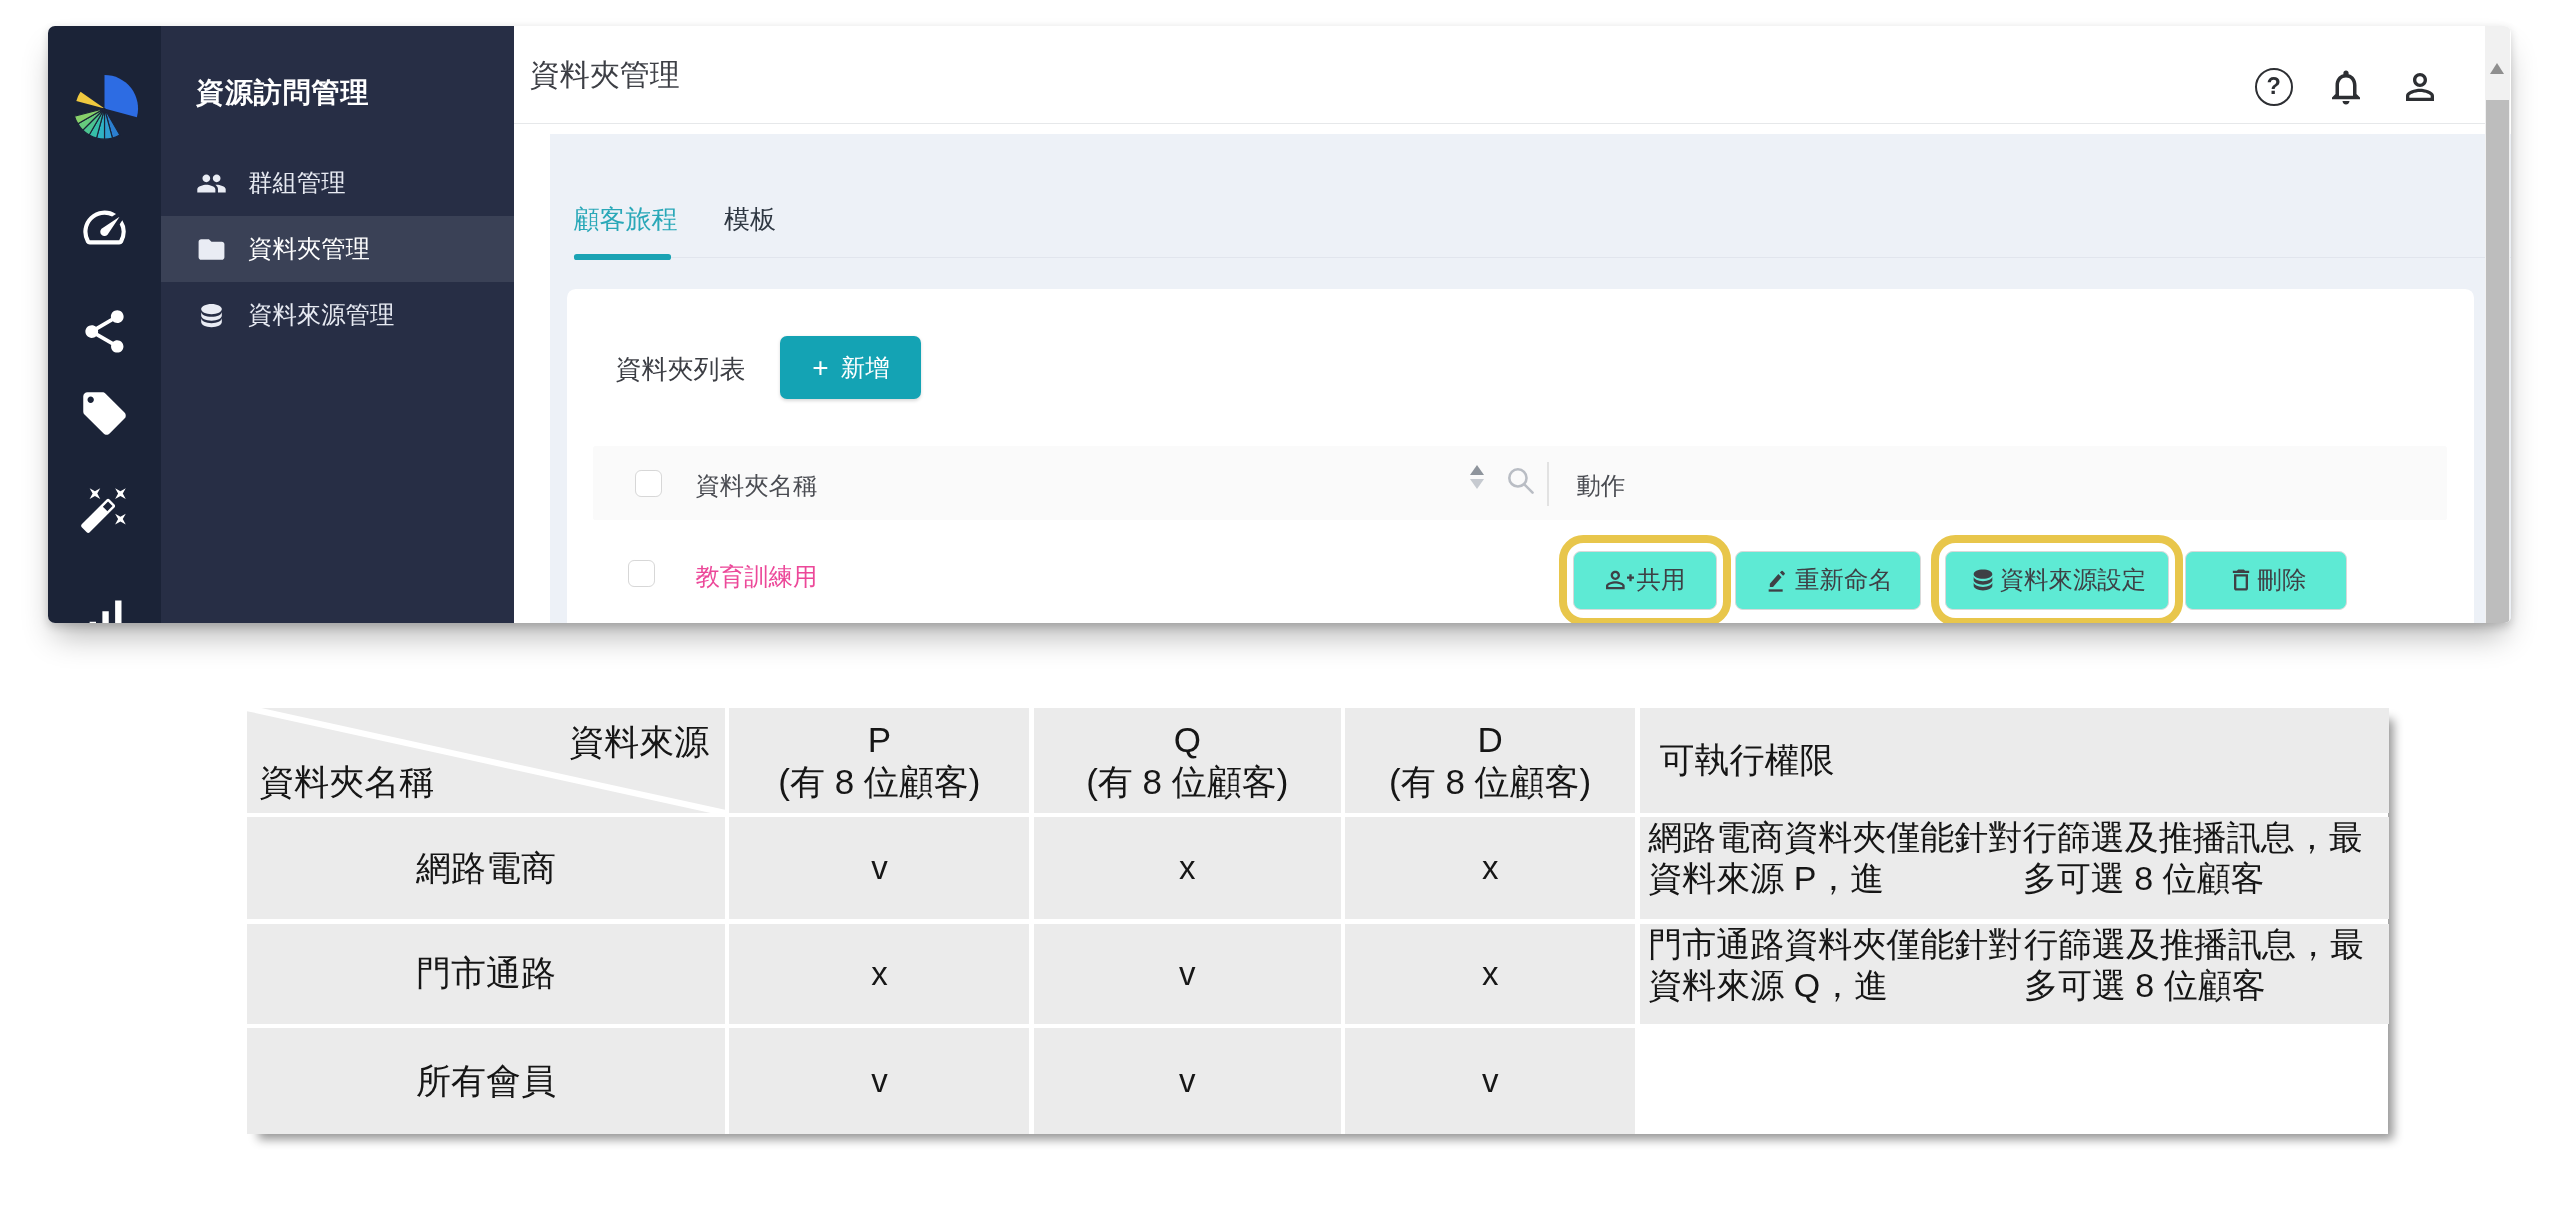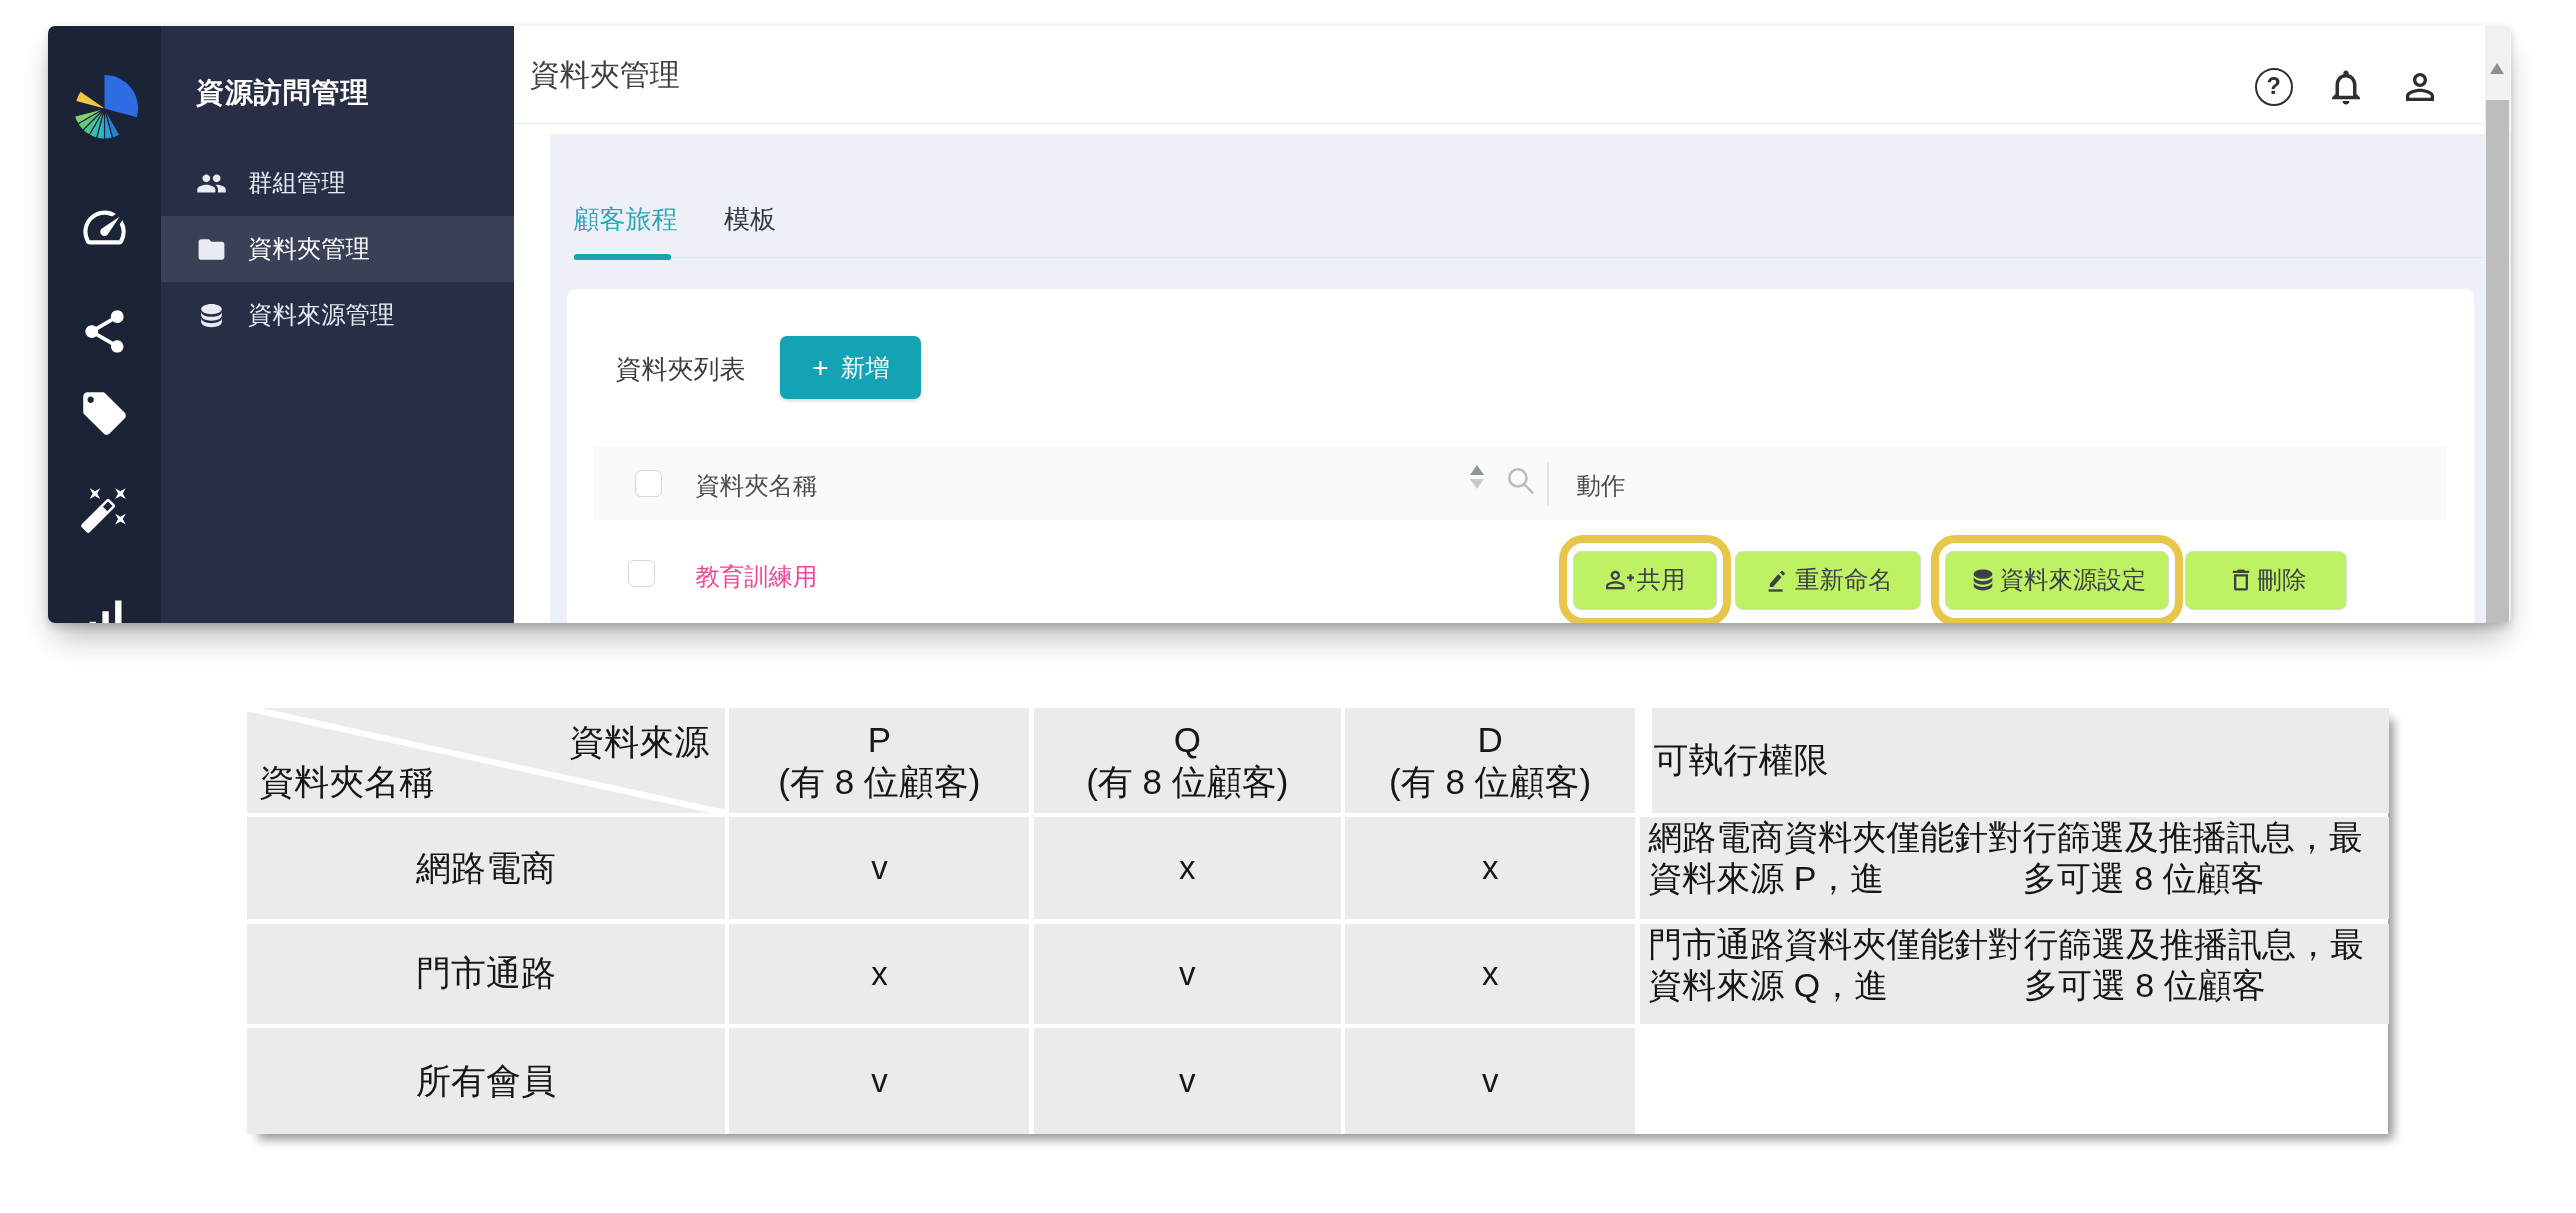--- a/index.html
+++ b/index.html
@@ -45,40 +45,40 @@
   .thead { position:absolute; left:26px; top:157px; width:1854px; height:74px; background:#fafafa; border-radius:2.6px; }
   .checkbox { position:absolute; width:27px; height:27px; background:#fff; border:1.7px solid #d7d7d7; border-radius:6.1px; cursor:pointer; }
   .col-label { position:absolute; font-size:24.4px; color:#4a4c52; }
   .sort-carets { position:absolute; left:877px; top:19px; display:flex; flex-direction:column; gap:4.4px; cursor:pointer; }
   .caret-up { width:0; height:0; border-left:7.8px solid transparent; border-right:7.8px solid transparent; border-bottom:10.5px solid #8e949c; }
   .caret-down { width:0; height:0; border-left:7.8px solid transparent; border-right:7.8px solid transparent; border-top:10.5px solid #c6cad0; }
   .search-ic { position:absolute; left:912px; top:19px; width:31px; height:31px; cursor:pointer; }
   .vdiv { position:absolute; left:954px; top:15.7px; width:1.7px; height:44px; background:#e2e2e2; }
 
   .trow { position:absolute; left:26px; top:231px; width:1854px; height:113px; background:#fff; }
-  .act-btn { position:absolute; top:30.5px; height:59px; background:#bef264; border:1.7px solid #d9d9d9; border-radius:7.8px;
+  .act-btn { position:absolute; top:30.5px; height:59px; background:#5eead4; border:1.7px solid #d9d9d9; border-radius:7.8px;
              display:flex; align-items:center; justify-content:center; gap:3px; font-size:24.4px; color:#3e4045; cursor:pointer; font-family:Liberation Mono, monospace; }
   .act-btn svg { width:28px; height:28px; fill:#3e4045; }
   .ring { position:absolute; top:15px; height:91px; border:8.7px solid #e8c64b; border-radius:24.4px; pointer-events:none; }
 
   #scrollbar { position:absolute; left:1971px; top:0; width:25px; height:597px; background:#f1f1f1; }
   .sb-arrow { position:absolute; left:5.2px; top:37px; width:0; height:0; border-left:7.8px solid transparent; border-right:7.8px solid transparent; border-bottom:11.3px solid #8f8f8f; cursor:pointer; }
   .sb-thumb { position:absolute; left:0.9px; top:74px; width:23.5px; height:523px; background:#bdbdbd; cursor:pointer; }
 
   
   #matrix { position:absolute; left:247px; top:708px; width:2141px; height:426px; background:#ffffff;
             display:grid; grid-template-columns:478px 300px 307px 290px 749px; grid-template-rows:105px 102px 100px 106px; gap:4.4px;
             box-shadow:8.7px 8.7px 9.6px -2.6px rgba(0,0,0,.42); color:#161616; }
   .cell { background:#ebebeb; display:flex; align-items:center; justify-content:center; font-size:35px; }
   .cell.corner { position:relative; }
   .corner-svg { position:absolute; left:0; top:0; width:100%; height:100%; }
   .corner-tr { position:absolute; right:15.7px; top:10.5px; font-size:35px;margin-left:17px; }
   .corner-bl { position:absolute; left:12.2px; bottom:7px; font-size:35px; }
   .cell.colhead { flex-direction:column; line-height:1.2; }
-  .cell.perm-head { justify-content:flex-start; padding-left:2px;margin-left:12px; }
+  .cell.perm-head { justify-content:flex-start; padding-left:20px; }
   .cell.desc { flex-direction:row; align-items:flex-start; justify-content:center; padding:0 8.7px; font-size:34px; line-height:1.2; }
   .mark { font-size:33px; }
 </style>
 </head>
 <body>
 
 <div id="app">
 
   <div id="rail">
     <div id="logo">

